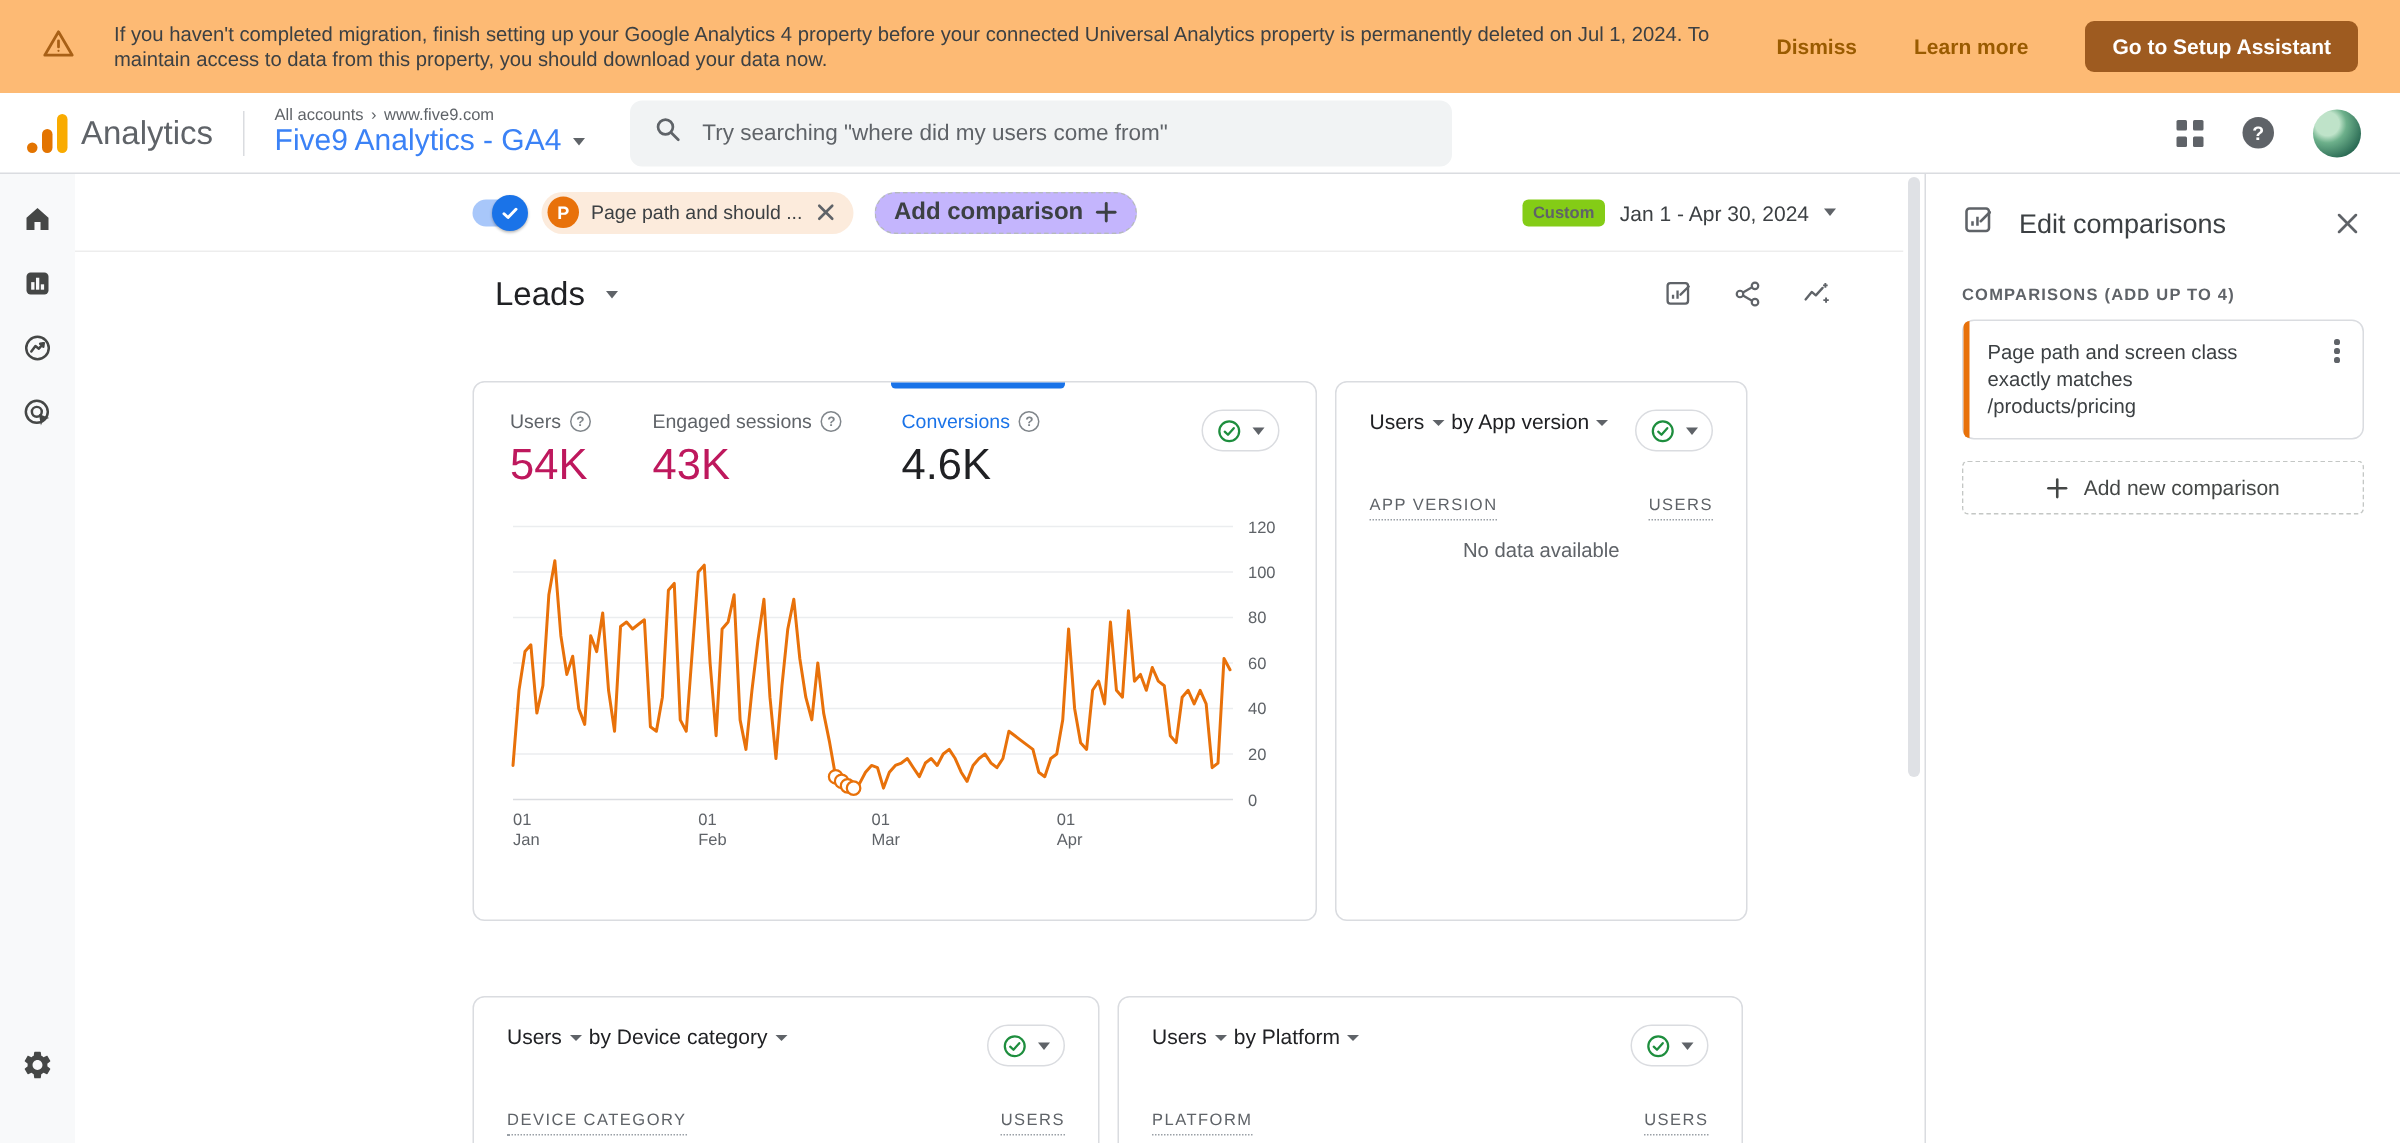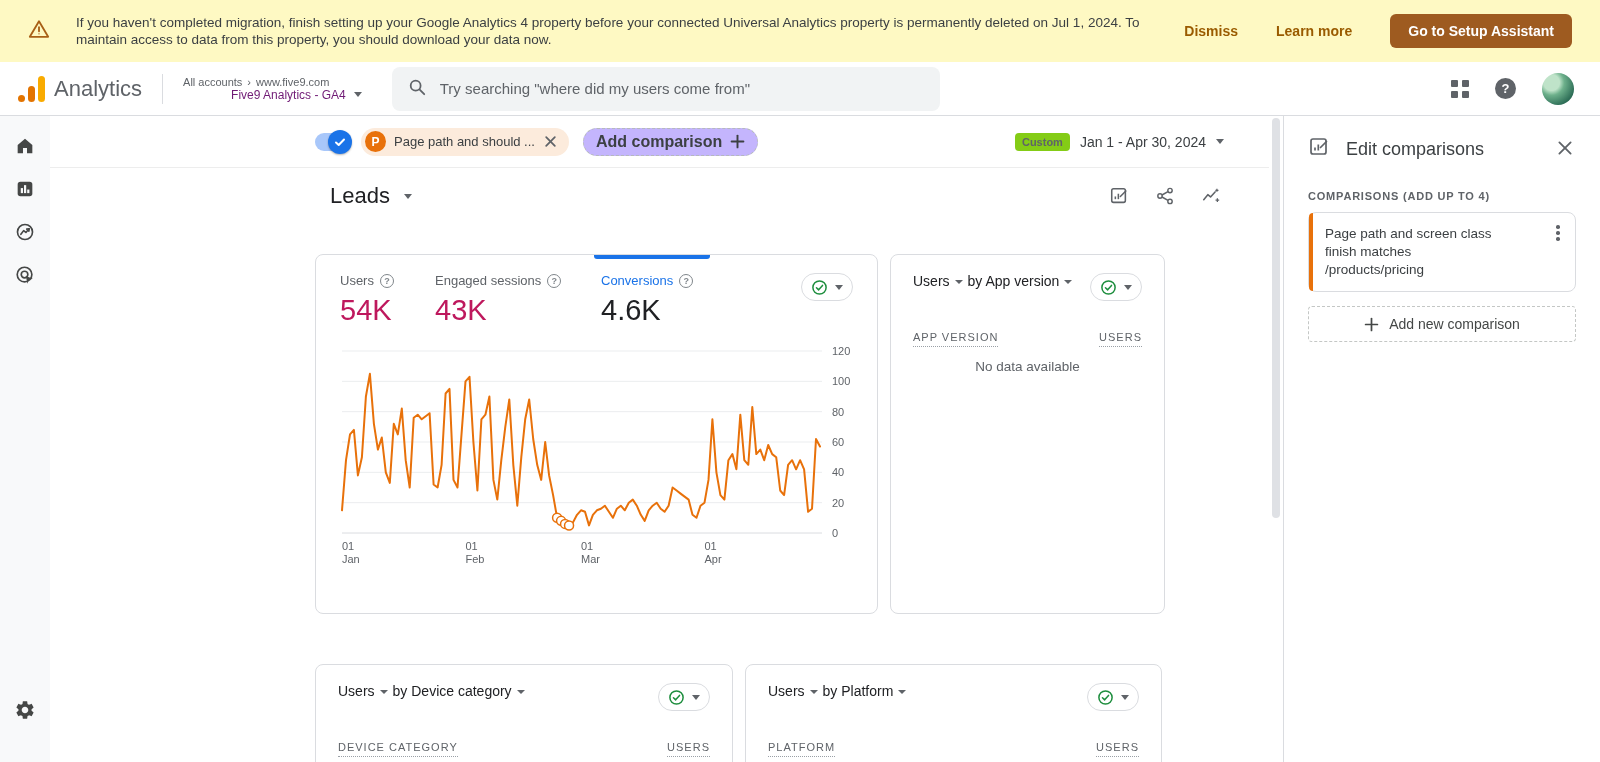--- a/index.html
+++ b/index.html
@@ -1,41 +1,41 @@
 <!DOCTYPE html>
 <html><head>
 <meta charset="utf-8">
 <style>
   * { margin:0; padding:0; box-sizing:border-box; }
   html,body { width:1600px; height:762px; overflow:hidden; background:#fff;
     font-family:"Liberation Sans", sans-serif; color:#3c4043; }
   .app { width:1600px; height:762px; overflow:hidden; display:flex; flex-direction:column; }
 
   
-  .banner { height:62px; flex:0 0 62px; background:#fef9c3; display:flex; align-items:center; padding:0 28px; }
+  .banner { height:62px; flex:0 0 62px; background:#fdba74; display:flex; align-items:center; padding:0 28px; }
   .banner-icon { flex:0 0 22px; margin-right:26px; color:#a86016; }
   .banner-text { width:1085px; font-size:13.5px; line-height:17px; color:#3c4043; }
   .banner-actions { margin-left:auto; display:flex; align-items:center; gap:38px; }
   .banner-link { background:none; border:none; font-family:inherit; font-size:14px; font-weight:700; color:#9a5b00; cursor:pointer; }
   .banner-btn { background:#9e5b20; color:#fff; border:none; border-radius:6px; height:34px; padding:0 18px;
     font-family:inherit; font-size:14px; font-weight:700; cursor:pointer; }
 
   
   .header { height:54px; flex:0 0 54px; background:#fff; border-bottom:1px solid #dadce0;
     display:flex; align-items:center; padding:0 26px 0 18px; }
   .ga-logo { position:relative; width:27px; height:26px; flex:0 0 27px; }
   .ga-bar-tall { position:absolute; right:0; bottom:0; width:7px; height:26px; border-radius:3.5px; background:#f9ab00; }
   .ga-bar-mid  { position:absolute; left:10px; bottom:0; width:7px; height:16px; border-radius:3.5px; background:#e37400; }
   .ga-dot      { position:absolute; left:0; bottom:0; width:7px; height:7px; border-radius:50%; background:#e37400; }
   .product-name { font-size:22px; color:#5f6368; margin-left:9px; }
   .header-divider { width:1px; height:30px; background:#dadce0; margin:0 20px; }
   .prop-block { display:flex; flex-direction:column; justify-content:center; }
   .breadcrumb { display:flex; align-items:center; gap:5px; font-size:11px; color:#5f6368; }
   .prop-title-row { display:flex; align-items:center; gap:8px; cursor:pointer; }
-  .prop-title { font-size:12px; color:#701a75;margin-left:48px; }
+  .prop-title { font-size:20px; color:#3b82f6; }
   .caret { width:0; height:0; border-left:4.5px solid transparent; border-right:4.5px solid transparent; border-top:5px solid #5f6368; display:inline-block; }
   .search { margin-left:30px; width:548px; height:44px; background:#f1f3f4; border-radius:8px; display:flex; align-items:center; padding:0 16px; gap:14px; }
   .search input { flex:1; border:none; background:transparent; outline:none; font-family:inherit; font-size:15px; color:#3c4043; }
   .search input::placeholder { color:#5f6368; }
   .header-right { margin-left:auto; display:flex; align-items:center; gap:26px; }
   .grid-icon { width:18px; height:18px; display:grid; grid-template-columns:7px 7px; grid-template-rows:7px 7px; gap:4px; cursor:pointer; }
   .grid-icon span { background:#5f6368; border-radius:1px; }
   .help-icon { width:21px; height:21px; border-radius:50%; background:#5f6368; color:#fff; font-size:13px; font-weight:700;
     display:flex; align-items:center; justify-content:center; cursor:pointer; }
   .avatar { width:32px; height:32px; border-radius:50%; cursor:pointer;
@@ -446,21 +446,21 @@
           <svg width="18" height="18" viewBox="0 0 16 16" stroke="#5f6368" stroke-width="1.6" stroke-linecap="round">
               <line x1="3" y1="3" x2="13" y2="13"></line>
               <line x1="13" y1="3" x2="3" y2="13"></line>
             </svg>
         </span>
       </div>
       <div class="section-label">COMPARISONS (ADD UP TO 4)</div>
       <div class="comparison-card">
         <span class="comp-accent"></span>
         <div class="comp-line">Page path and screen class</div>
-        <div class="comp-line">finish matches</div>
+        <div class="comp-line">exactly matches</div>
         <div class="comp-line">/products/pricing</div>
         <span class="kebab">
             <span></span>
             <span></span>
             <span></span>
           </span>
       </div>
       <button class="add-new">
         <svg width="15" height="15" viewBox="0 0 14 14" stroke="#444746" stroke-width="1.6" stroke-linecap="round">
             <line x1="7" y1="1.5" x2="7" y2="12.5"></line>

